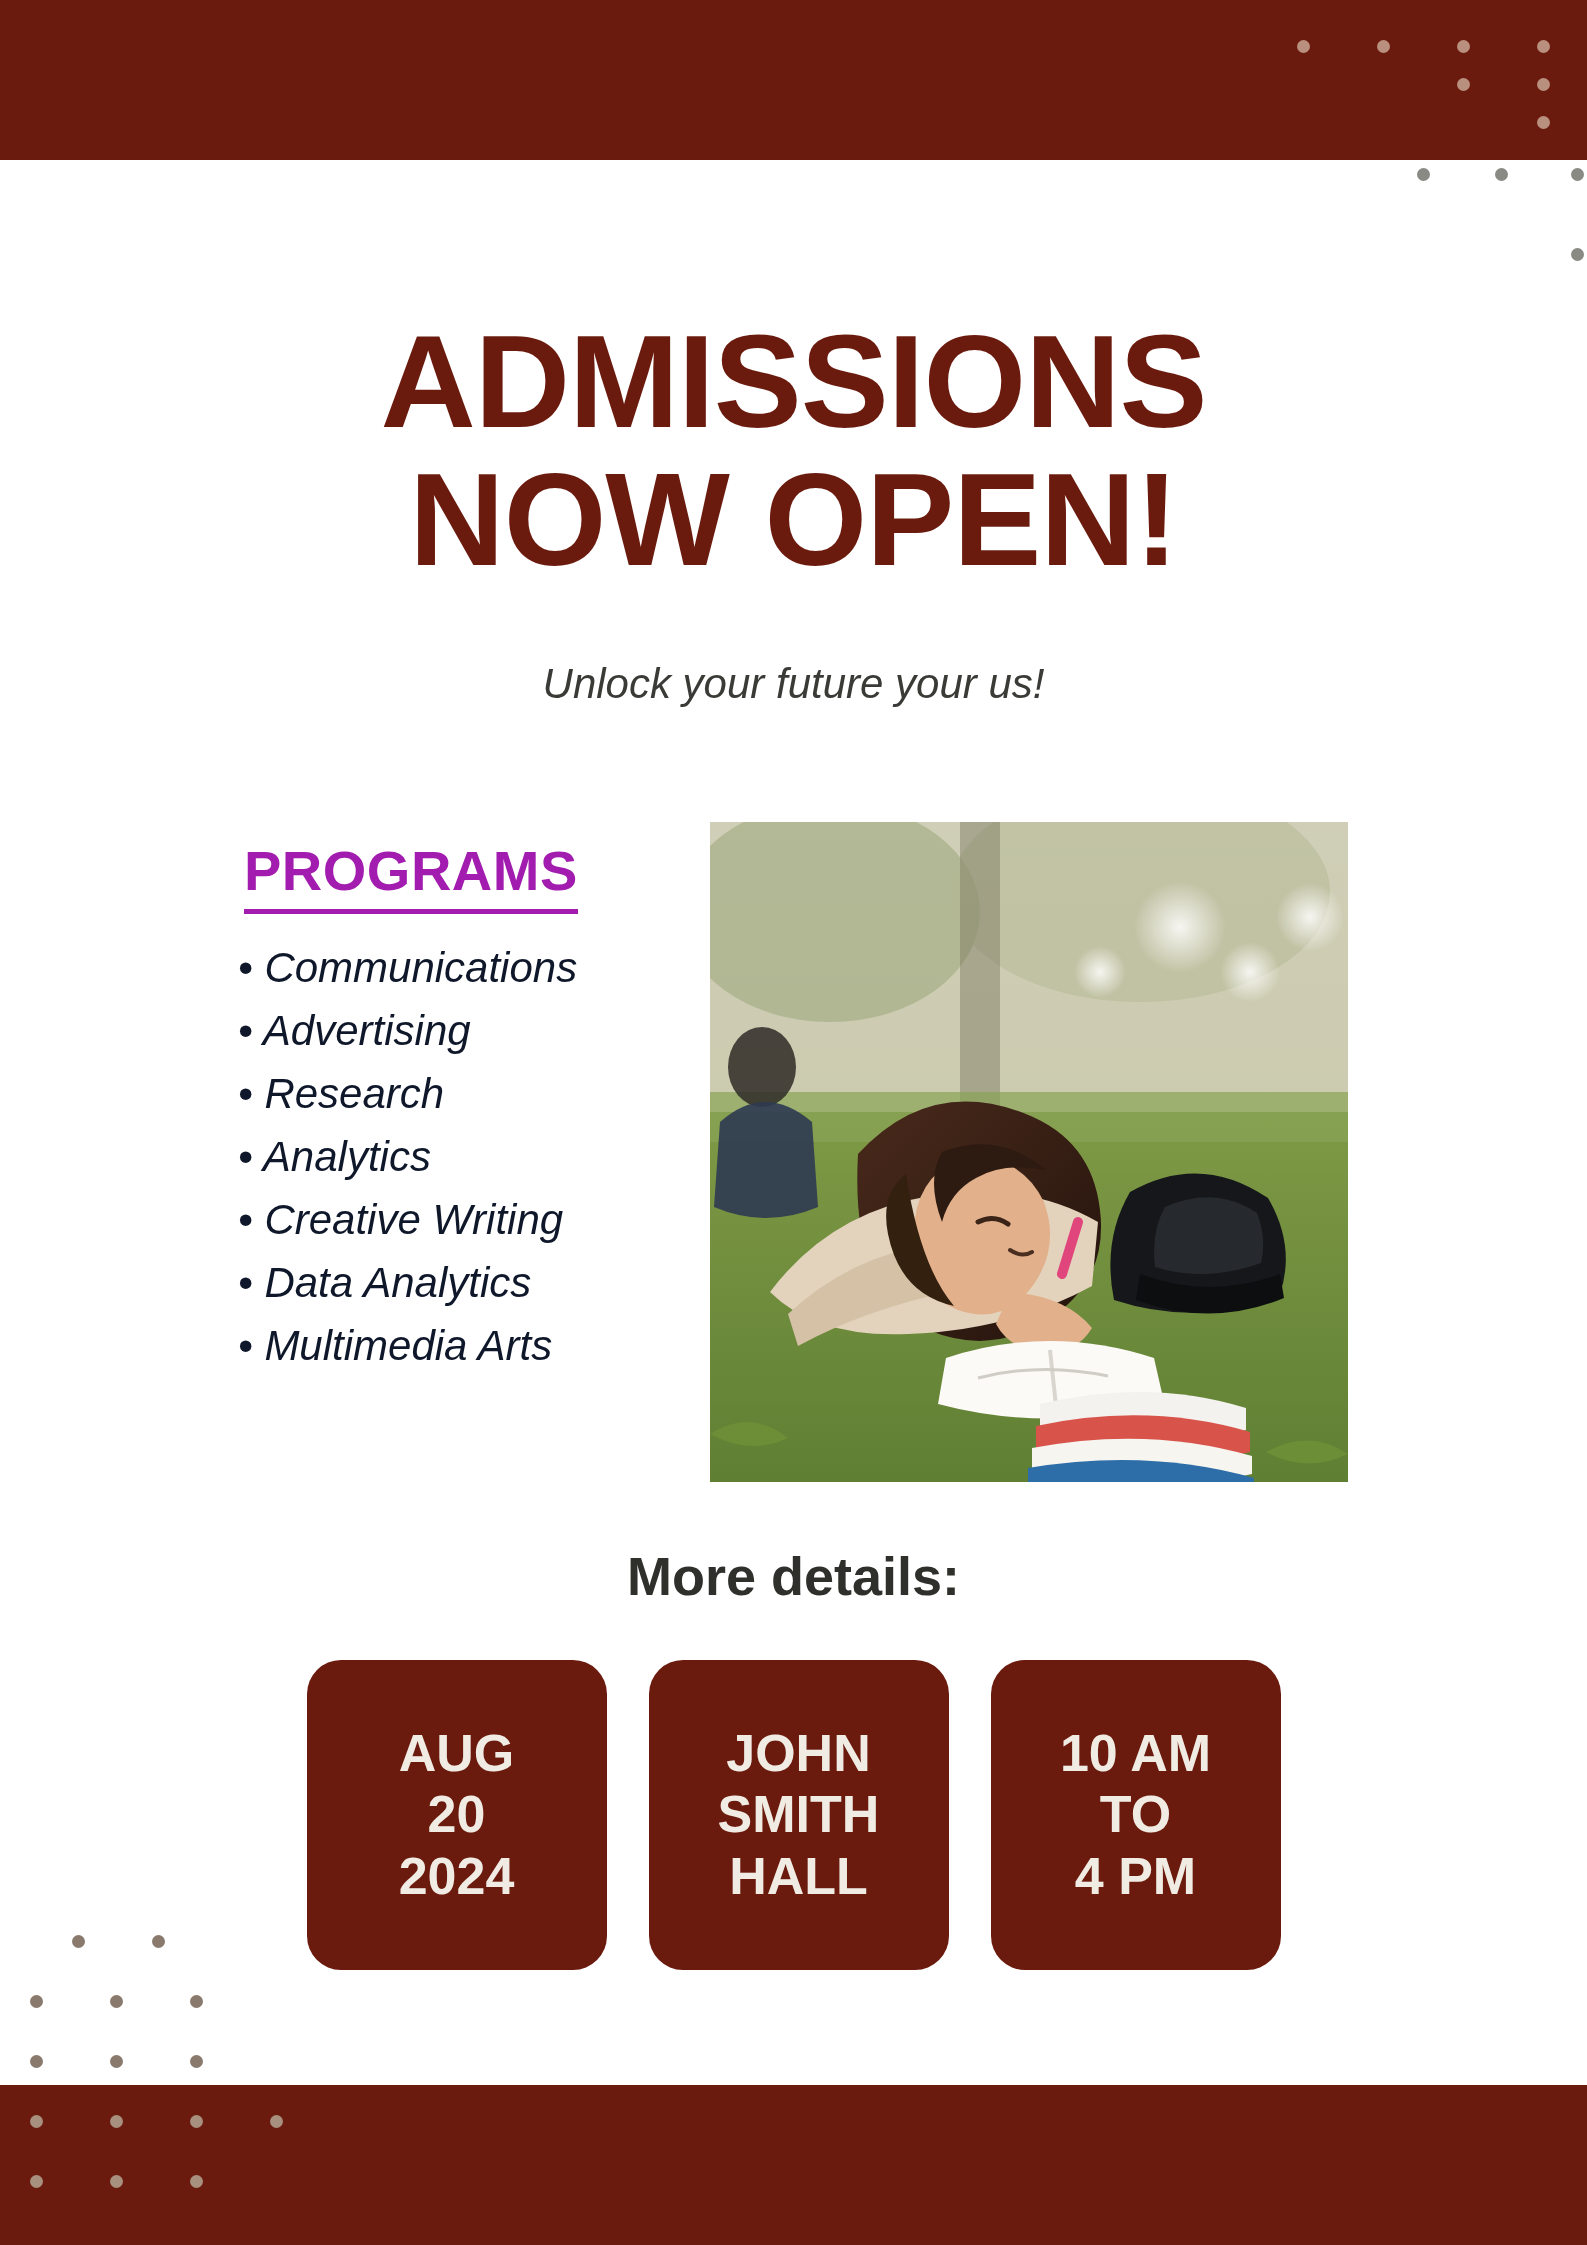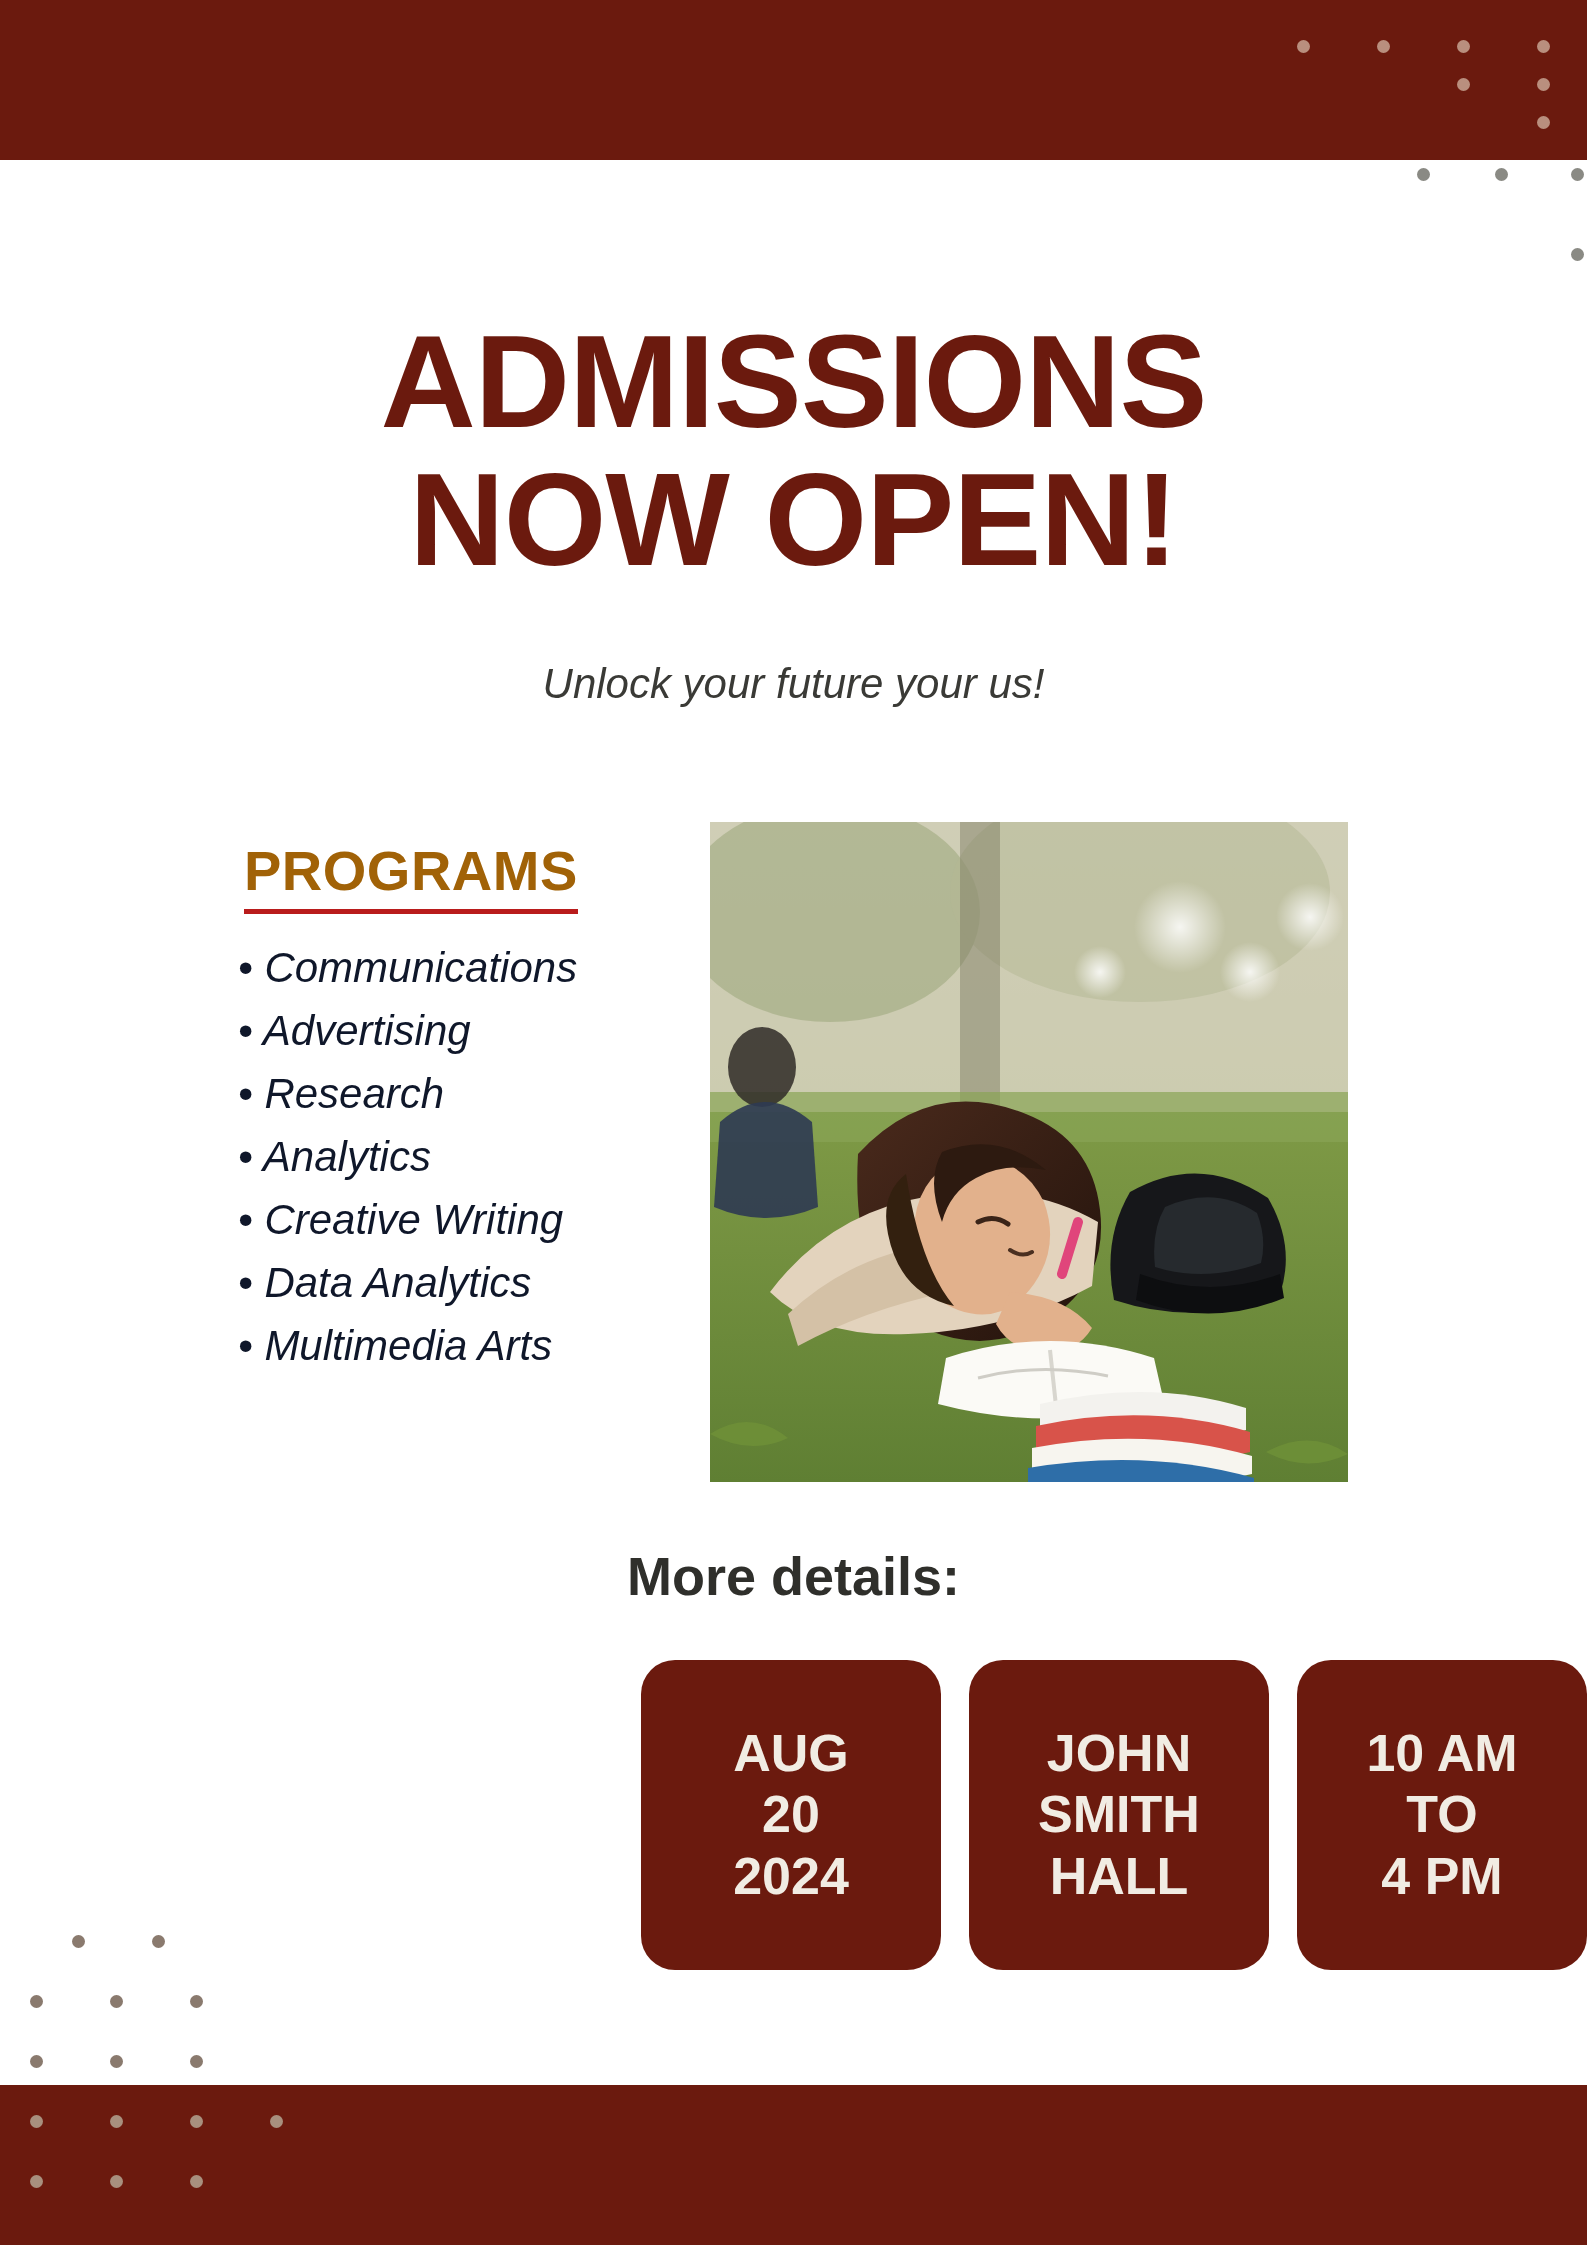--- a/index.html
+++ b/index.html
@@ -83,23 +83,23 @@
   .programs-block {
     position: absolute;
     top: 838px;
     left: 238px;
     width: 480px;
   }
   .programs-title {
     display: inline-block;
     font-size: 56px;
     font-weight: bold;
-    color: #a16207;
+    color: #a21caf;
     letter-spacing: 0.5px;
-    border-bottom: 5px solid #b91c1c;
+    border-bottom: 5px solid #a21caf;
     padding-bottom: 6px;
     margin-left: 6px;
   }
   .programs-list {
     list-style: none;
     margin: 22px 0 0 0;
     padding: 0;
   }
   .programs-list li {
     font-size: 42px;
@@ -135,22 +135,22 @@
     font-weight: bold;
     color: #2f2f2b;
   }
 
   .cards {
     position: absolute;
     top: 1660px;
     left: 0;
     width: 100%;
     display: flex;
-    justify-content: flex-end;
-    gap: 28px;
+    justify-content: center;
+    gap: 42px;
   }
   .card {
     background: #6b1a0e;
     border-radius: 34px;
     color: #f1ece3;
     font-size: 52px;
     font-weight: bold;
     line-height: 1.18;
     text-align: center;
     display: flex;

